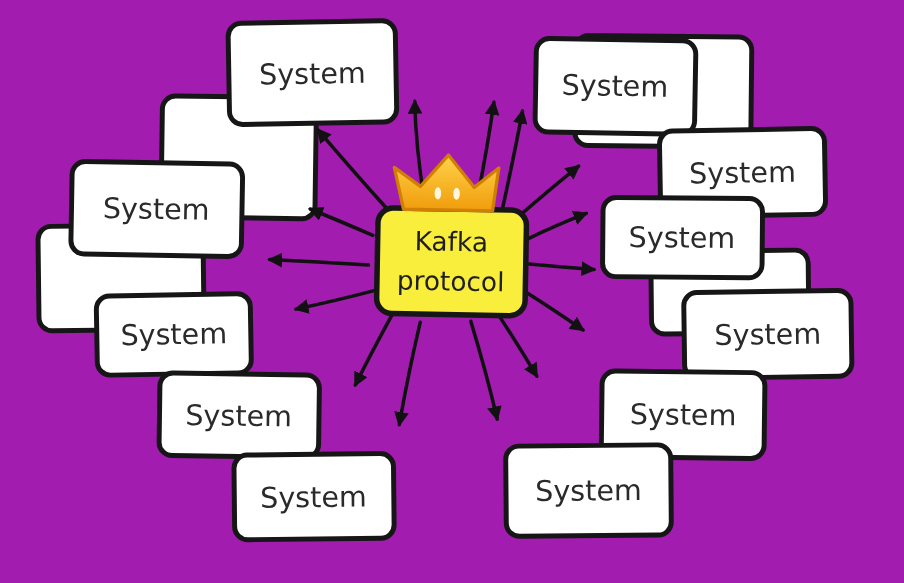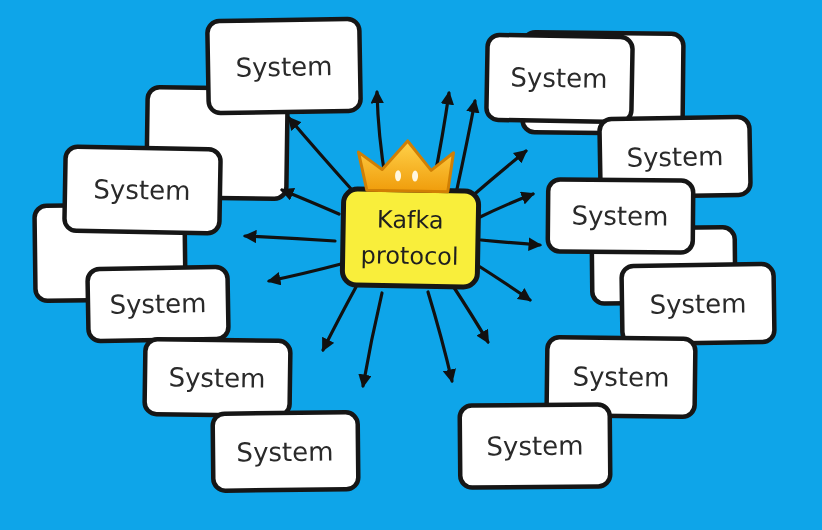--- a/index.html
+++ b/index.html
@@ -8,21 +8,21 @@
     background: #ffffff;
     width: 822px;
     height: 530px;
     overflow: hidden;
     font-family: "DejaVu Sans", sans-serif;
   }
   .canvas {
     position: relative;
     width: 822px;
     height: 530px;
-    background: #0ea5e9;
+    background: #a21caf;
   }
   .hand-box {
     fill: #ffffff;
     stroke: #161616;
     stroke-width: 4.5;
     stroke-linejoin: round;
   }
   .sys-label {
     font-family: "DejaVu Sans", sans-serif;
     font-size: 26px;

